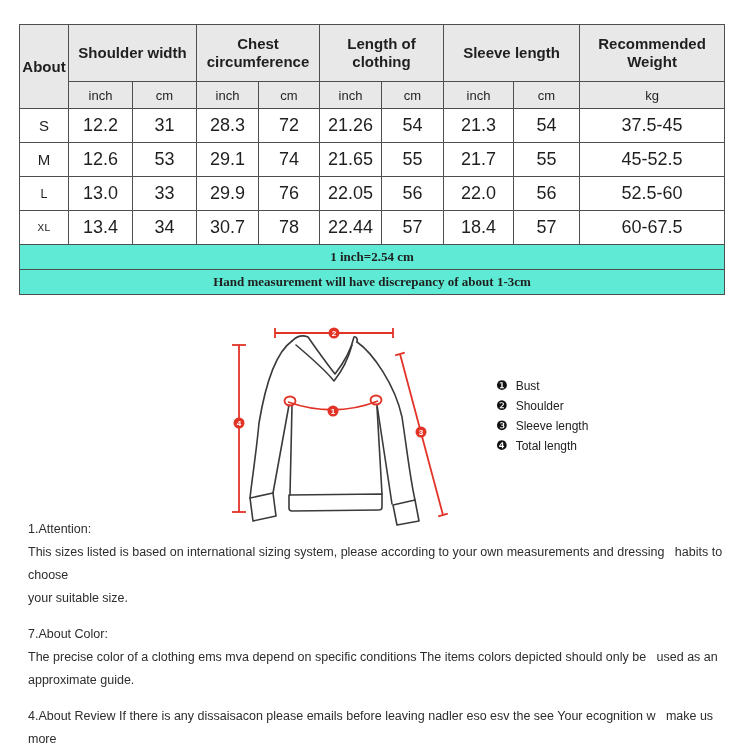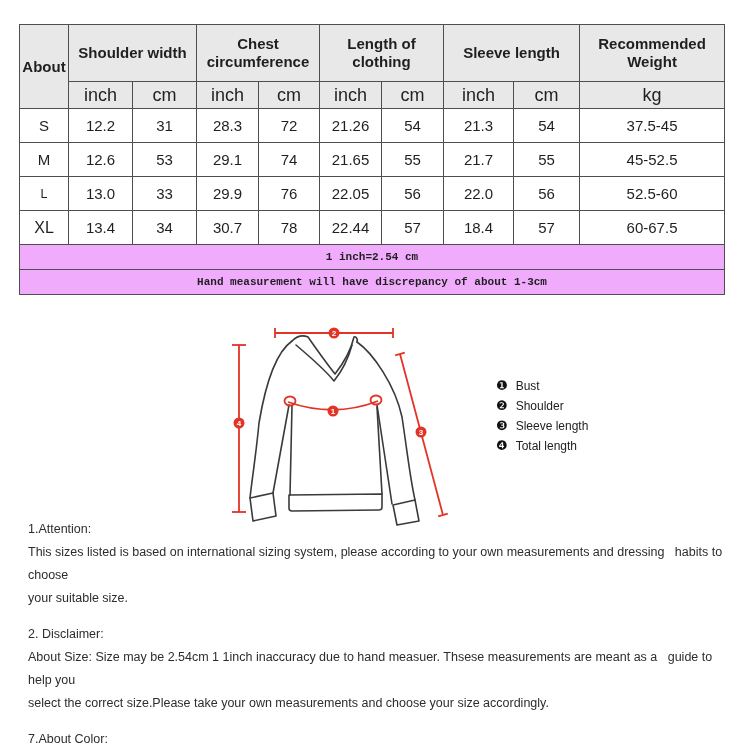--- a/index.html
+++ b/index.html
@@ -12,30 +12,30 @@
     border-collapse: collapse; table-layout: fixed;
   }
   .size-table th, .size-table td {
     border: 1px solid #4e4e4e; text-align: center; vertical-align: middle;
     padding: 0; color: #1f1f1f; overflow: hidden;
   }
   .size-table thead th { background: #e8e8e8; }
   .size-table tr.hdr-row { height: 57px; }
   .size-table tr.hdr-row th { font-size: 15px; font-weight: bold; line-height: 18px; }
   .size-table tr.unit-row { height: 27px; }
-  .size-table tr.unit-row th { font-size: 18px; font-weight: normal; }
+  .size-table tr.unit-row th { font-size: 13px; font-weight: normal; }
   .size-table tbody tr { height: 34px; }
-  .size-table tbody td { font-size: 15px; }
+  .size-table tbody td { font-size: 18px; }
   .size-table tbody td.size-cell { font-size: 15px; }
   .size-table tbody tr:nth-child(3) td.size-cell { font-size: 12.5px; }
-  .size-table tbody tr:nth-child(4) td.size-cell { font-size: 16px; }
+  .size-table tbody tr:nth-child(4) td.size-cell { font-size: 11px; font-family: Liberation Mono, monospace; }
   .size-table tfoot tr { height: 25px; }
   .size-table tfoot td {
-    font-family: Liberation Mono, monospace; font-weight: bold; font-size: 11px;
-    background: #f0abfc;
+    font-family: Liberation Serif, serif; font-weight: bold; font-size: 13px;
+    background: #5eead4;
   }
 
   
   .sweater-svg { position: absolute; left: 225px; top: 315px; }
   .legend {
     position: absolute; left: 496px; top: 379px;
     display: flex; flex-direction: column; gap: 6px;
   }
   .legend-item { display: flex; align-items: center; gap: 8px; height: 14px; }
   .legend-num { font-family: "DejaVu Sans", sans-serif; font-size: 13px; color: #111; line-height: 14px; }
@@ -214,21 +214,18 @@
   <div class="legend-item">
     <span class="legend-num">❹</span>
     <span class="legend-label">Total length</span>
   </div>
 </div>
 
 <div class="notes">
   <div class="note">1.Attention:
 This sizes listed is based on international sizing system, please according to your own measurements and dressing   habits to choose
 your suitable size.</div>
-  <div class="note">2. Disclaimer:
-About Size: Size may be 2.54cm 1 1inch inaccuracy due to hand measuer. Thsese measurements are meant as a   guide to help you
-select the correct size.Please take your own measurements and choose your size accordingly.</div>
   <div class="note">7.About Color:
 The precise color of a clothing ems mva depend on specific conditions The items colors depicted should only be   used as an
 approximate guide.</div>
   <div class="note">4.About Review If there is any dissaisacon please emails before leaving nadler eso esv the see Your ecognition w   make us more
 conent and serve you better.</div>
 </div>
 
 </body></html>

